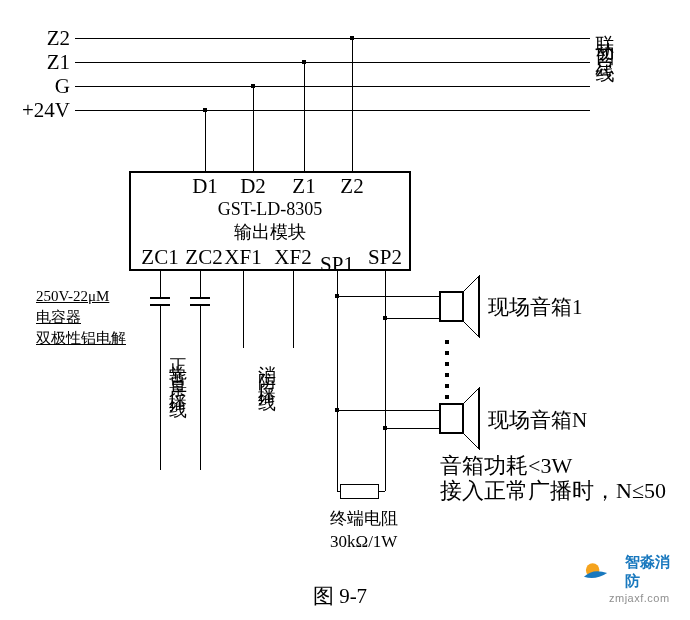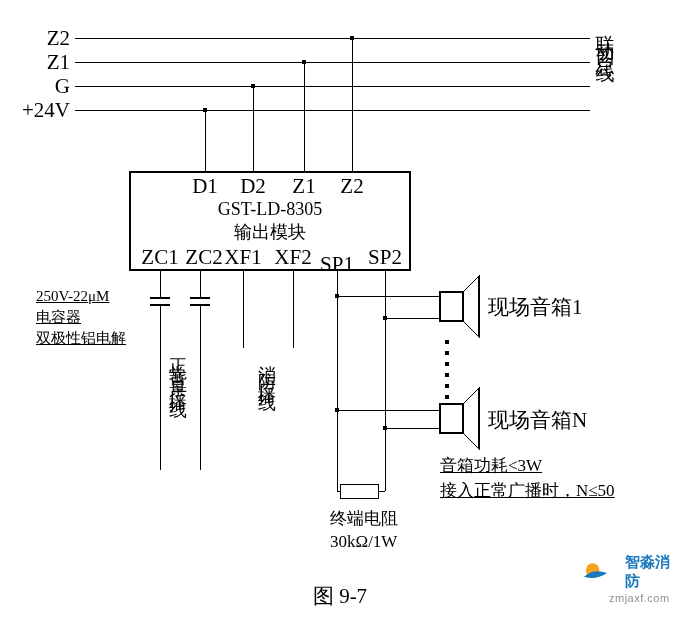--- a/index.html
+++ b/index.html
@@ -10,21 +10,21 @@
   #wires{position:absolute;left:0;top:0;width:690px;height:620px;}
   .lbl{position:absolute;white-space:nowrap;font-size:21px;line-height:20px;}
   .ctr{transform:translateX(-50%);}
   .right{text-align:right;}
   .vtext{
     position:absolute;writing-mode:vertical-lr;text-orientation:upright;
     font-size:18px;line-height:1;letter-spacing:7px;white-space:nowrap;
   }
   .cap-note{position:absolute;left:36px;top:286px;width:120px;
     font-size:15px;line-height:21px;text-decoration:underline;}
-  .notes{position:absolute;left:440px;top:453px;font-size:17px;line-height:25px;white-space:nowrap;text-decoration:underline;}
+  .notes{position:absolute;left:440px;top:453px;font-size:22px;line-height:25px;white-space:nowrap;}
   .res-lbl{position:absolute;left:330px;font-size:17px;white-space:nowrap;}
   .module-title{font-size:18px;}
   .logo{position:absolute;left:583px;top:553px;width:100px;}
   .logo-row{display:flex;align-items:center;gap:17px;}
   .logo-name{font-weight:bold;font-size:15px;color:#1878be;font-family:"Liberation Sans","DejaVu Sans",sans-serif;}
   .logo-site{font-size:11px;color:#8f8f8f;margin-top:1px;padding-left:26px;
     font-family:Liberation Sans, sans-serif;letter-spacing:0.5px;}
 </style>
 </head>
 <body>

